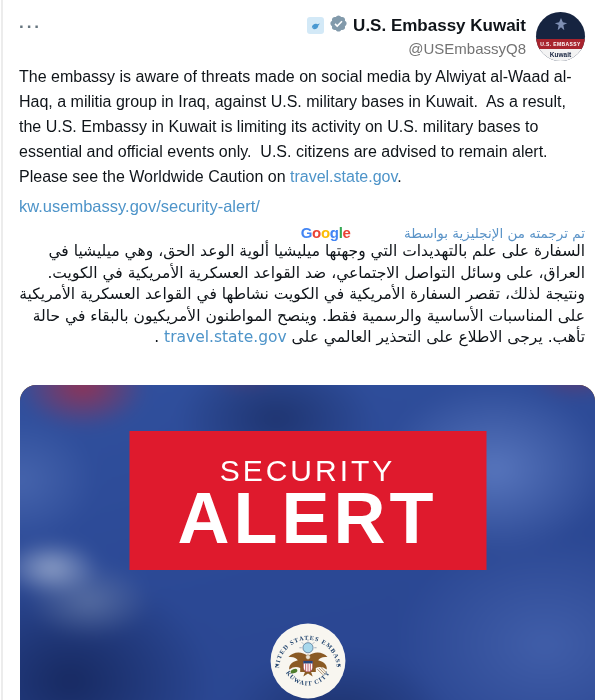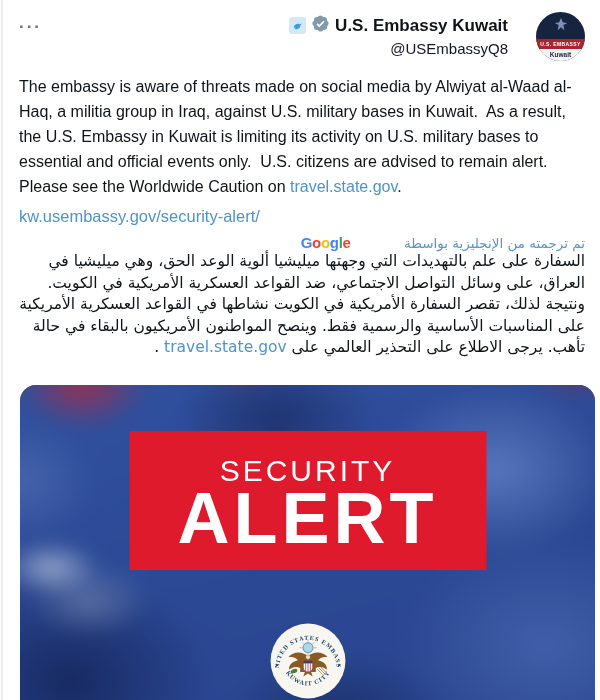--- a/index.html
+++ b/index.html
@@ -6,38 +6,38 @@
   html,body { width:600px; height:700px; background:#fff; overflow:hidden;
               font-family:"Liberation Sans", sans-serif; color:#0f1419; }
   .page-left-line { position:absolute; left:1px; top:0; bottom:0; width:2px; background:#ececec; }
 
   .container { position:relative; width:600px; height:700px; padding:12px 15px 0 19px; }
 
   
   .header { display:flex; justify-content:space-between; align-items:flex-start; }
   .more-btn { color:#66757f; font-size:17px; font-weight:bold; letter-spacing:2px;
               line-height:14px; margin-top:8px; cursor:pointer; }
-  .header-right { display:flex; align-items:flex-start; gap:28px; }
+  .header-right { display:flex; align-items:flex-start; gap:10px; }
   .name-block { text-align:right; margin-top:2px; }
   .name-row { display:flex; align-items:center; justify-content:flex-end; gap:5px; }
   .emoji-box { width:17px; height:17px; border-radius:3px; background:#d3e9f7;
                display:inline-flex; align-items:center; justify-content:center; }
   .account-name { font-size:17px; font-weight:bold; color:#0f1419; }
   .handle { font-size:15px; color:#7e8a95; margin-top:3px; }
   .avatar { width:49px; height:49px; border-radius:50%; overflow:hidden; position:relative;
             background:#162440; flex:0 0 auto; cursor:pointer; }
   .avatar .emblem { position:absolute; top:5px; left:50%; transform:translateX(-50%); }
   .avatar .band { position:absolute; top:27px; left:0; right:0; height:10px; background:#a8242e;
                   color:#fff; font-size:5px; font-weight:bold; text-align:center; line-height:10px;
                   letter-spacing:.4px; }
   .avatar .bottom { position:absolute; top:37px; left:0; right:0; bottom:0; background:#f3f3f3;
                     color:#16233f; font-size:6.5px; font-weight:bold; text-align:center; line-height:11px; }
 
   
-  .body-en { margin-top:13px; font-size:16px; line-height:25px; white-space:pre-wrap; }
+  .body-en { margin-top:3px; font-size:16px; line-height:25px; white-space:pre-wrap; }
   a.link { text-decoration:none; cursor:pointer; }
   .ext-link { display:inline-block; margin-top:8px; font-size:16.5px; text-decoration:none; cursor:pointer;text-align:center; }
 
   .google-line { margin-top:8px; text-align:right; direction:rtl; font-size:13.5px;
                  font-family:"DejaVu Sans", sans-serif; }
   .google-logo { display:inline-block; direction:ltr; font-size:15px; font-weight:bold;
                  font-family:"Liberation Sans", sans-serif; margin-right:5px; letter-spacing:-0.3px; }
 
   .body-ar { direction:rtl; text-align:right; margin-top:0; font-size:15.5px; line-height:21.5px;
              font-family:"DejaVu Sans", sans-serif; }
@@ -88,21 +88,21 @@
             </svg>
           </span>
           <span>
             <svg width="19" height="19" viewBox="0 0 24 24">
               <path fill="#829aab" d="M22.25 12c0-1.43-.88-2.67-2.19-3.34.46-1.39.2-2.9-.81-3.91s-2.52-1.27-3.91-.81c-.66-1.31-1.91-2.19-3.34-2.19s-2.67.88-3.33 2.19c-1.4-.46-2.91-.2-3.92.81s-1.26 2.52-.8 3.91c-1.31.67-2.2 1.91-2.2 3.34s.89 2.67 2.2 3.34c-.46 1.39-.21 2.9.8 3.91s2.52 1.26 3.91.81c.67 1.31 1.91 2.19 3.34 2.19s2.68-.88 3.34-2.19c1.39.45 2.9.2 3.91-.81s1.27-2.52.81-3.91c1.31-.67 2.19-1.91 2.19-3.34z"></path>
               <polyline points="7.6,12.4 10.4,15.2 16.4,9.2" fill="none" stroke="#fff" stroke-width="2"></polyline>
             </svg>
           </span>
           <span class="account-name">U.S. Embassy Kuwait</span>
         </div>
-        <div class="handle" style="color: #0f172a;">@USEmbassyQ8</div>
+        <div class="handle" style="color: #737373;">@USEmbassyQ8</div>
       </div>
 
       <div class="avatar">
         <span class="emblem">
           <svg width="17" height="17" viewBox="0 0 18 18">
             <path d="M9 1 L11 5.5 L15.5 6.5 L11.5 8.5 L12.5 14 L9 10.8 L5.5 14 L6.5 8.5 L2.5 6.5 L7 5.5 Z" fill="#7e8fb3"></path>
           </svg>
         </span>
         <div class="band">U.S. EMBASSY</div>
         <div class="bottom">Kuwait</div>

